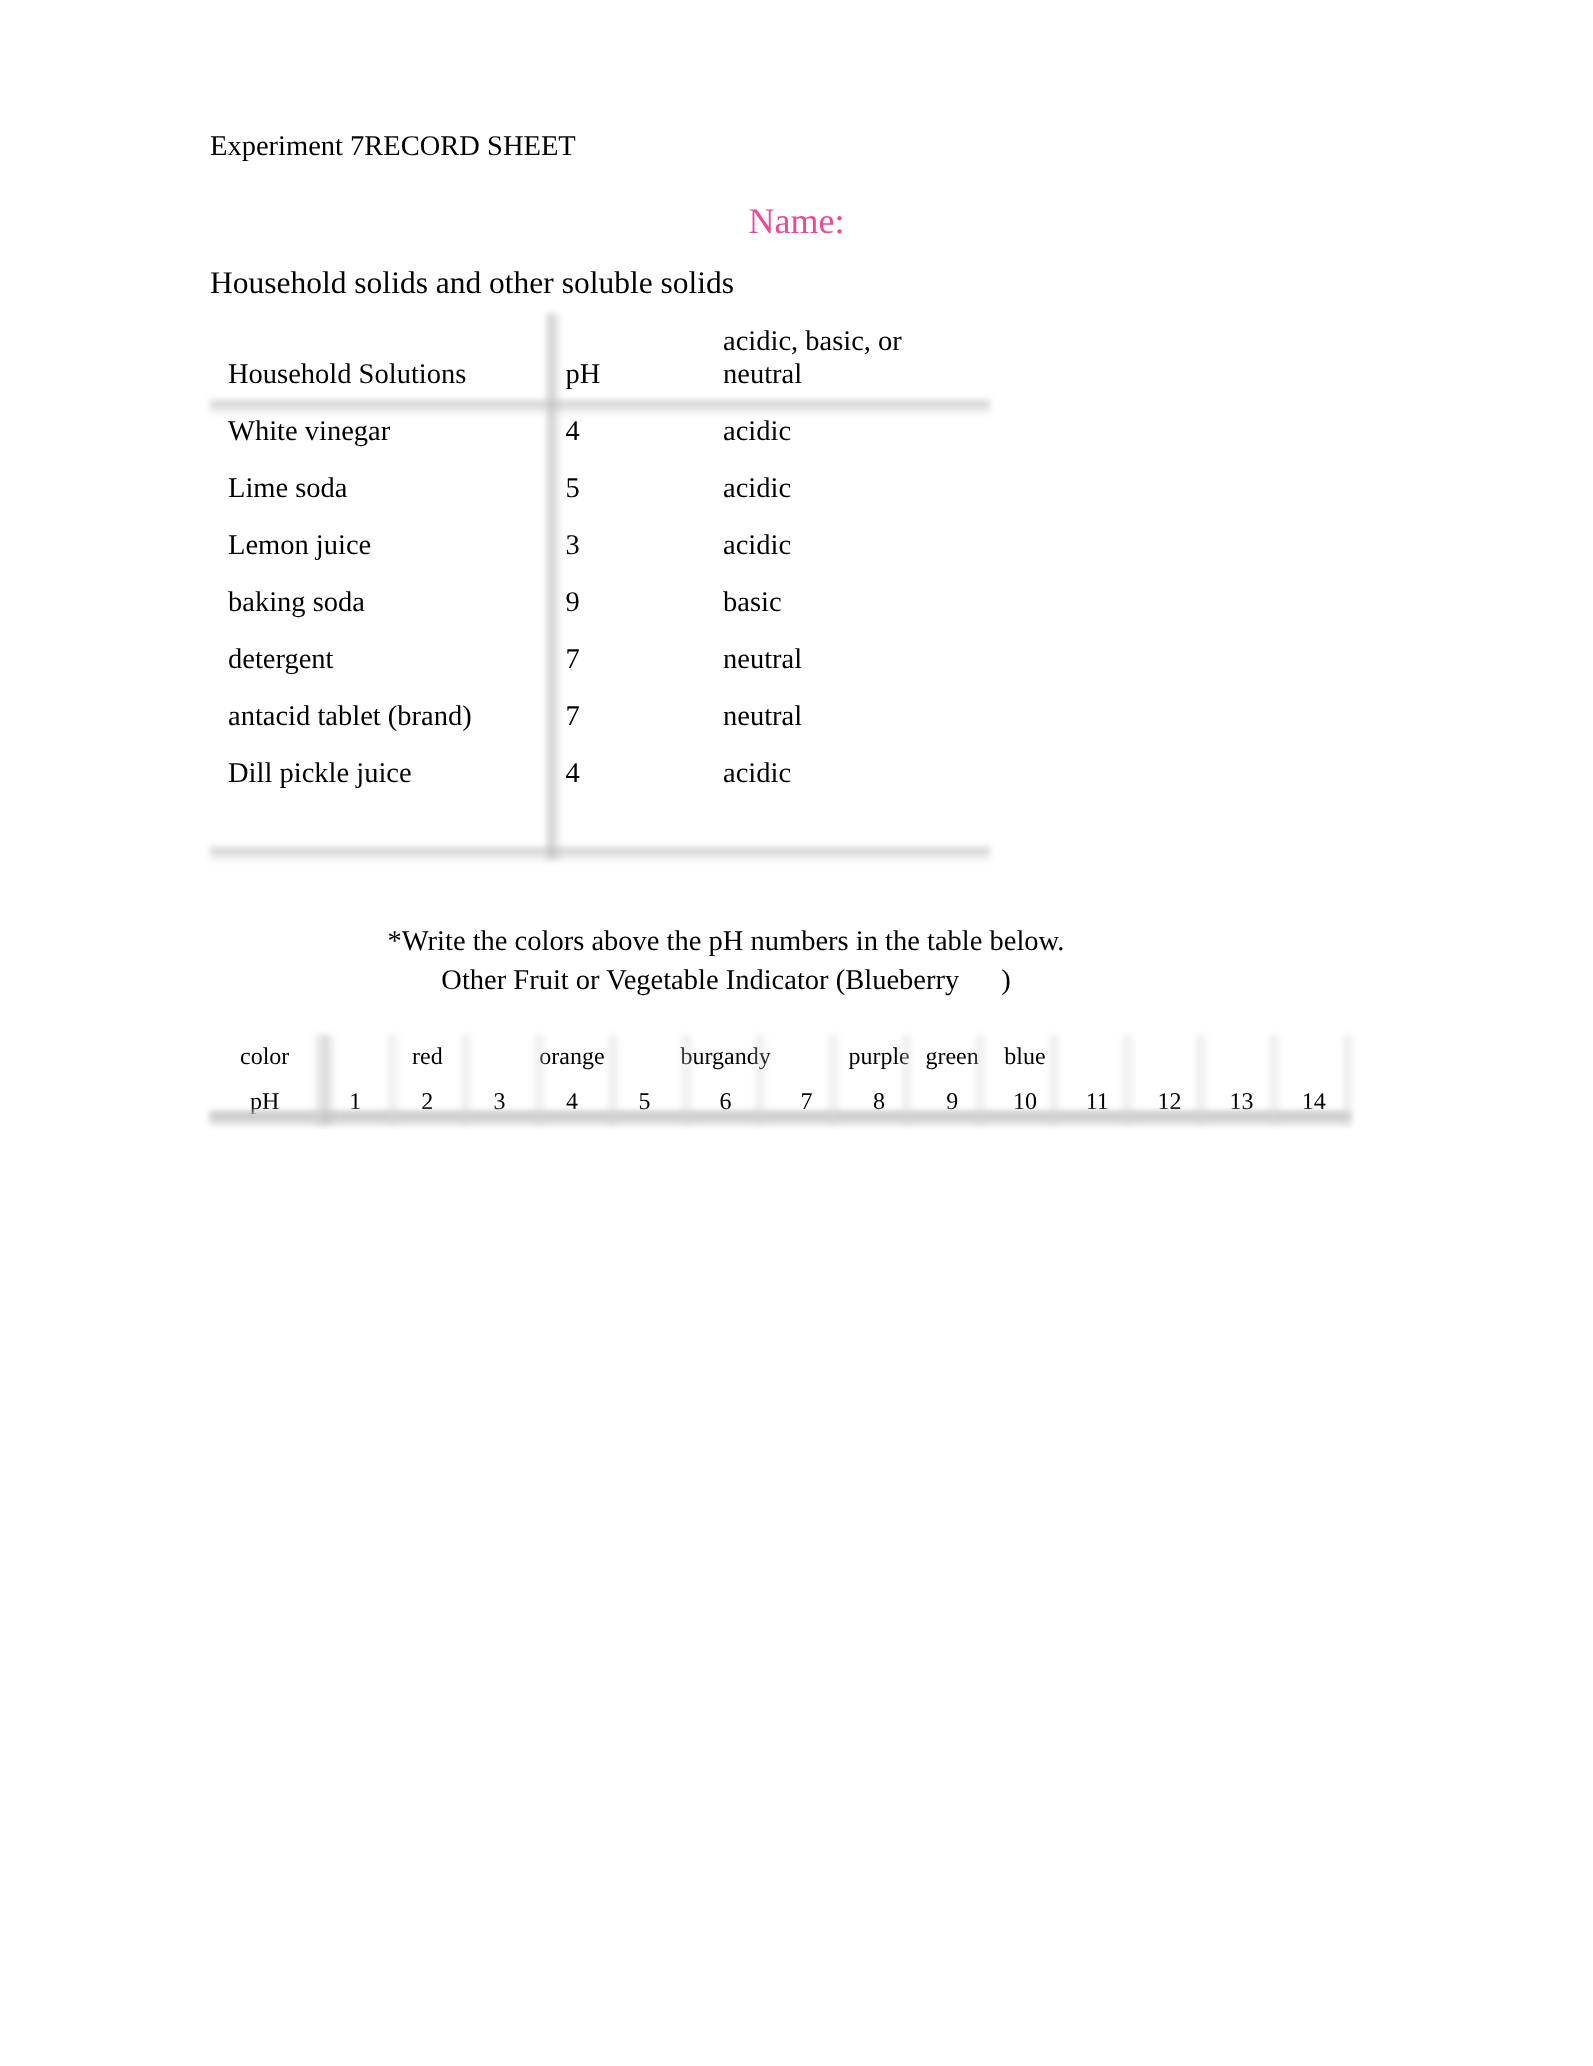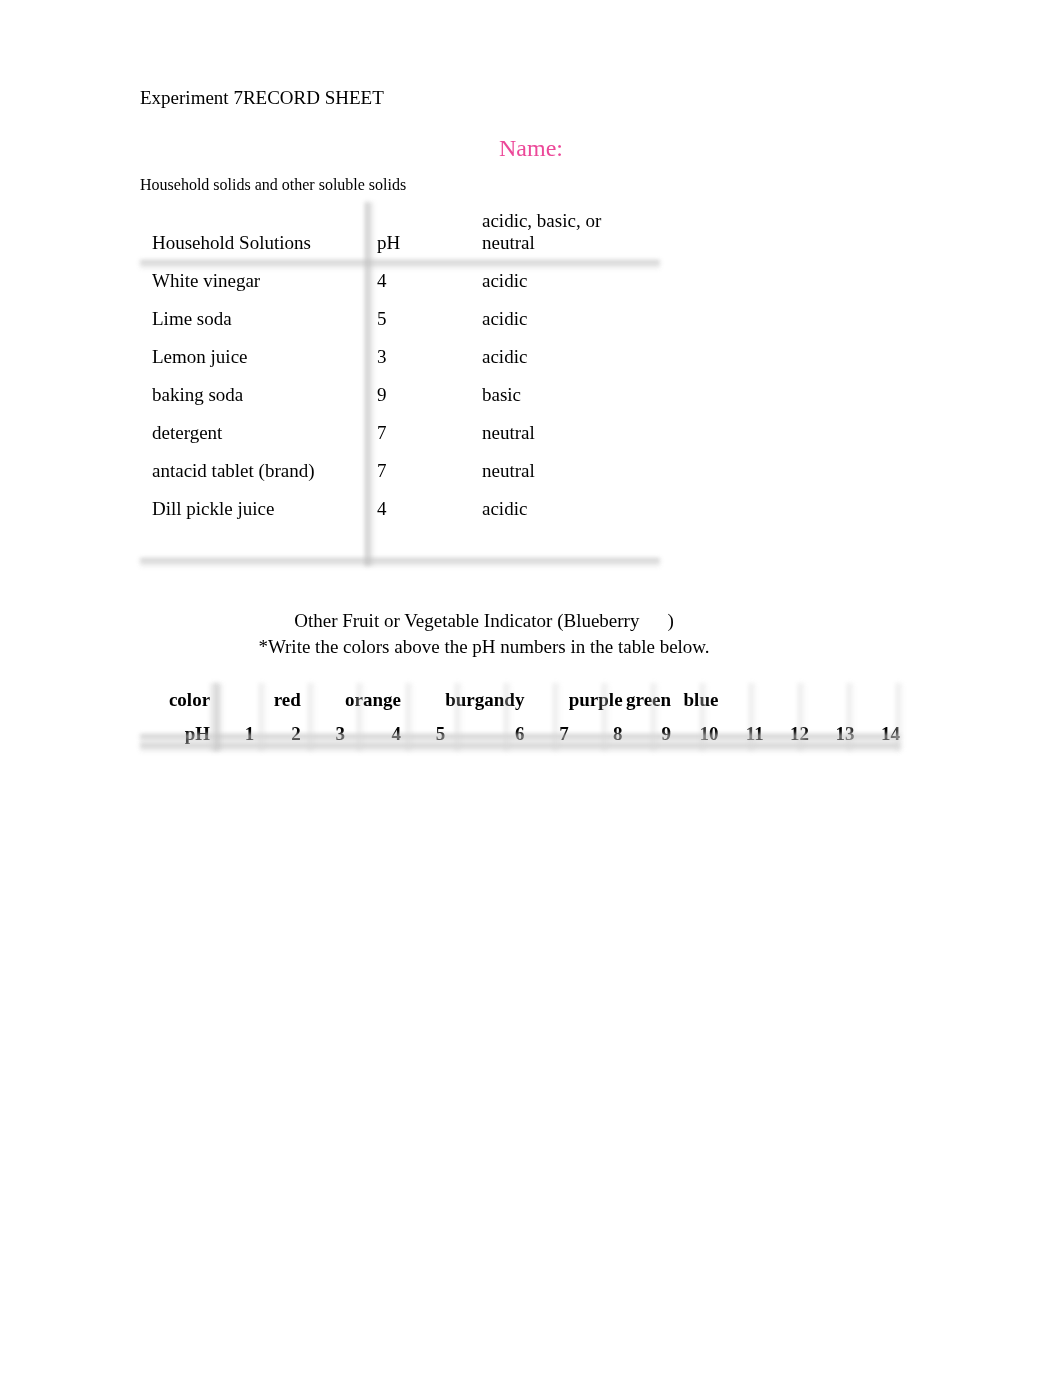--- a/index.html
+++ b/index.html
@@ -22,21 +22,21 @@
       line-height: 1.3;
     }
     .name-label {
       color: #ec4899;
       font-size: 24px;
       margin-top: 24px;
       margin-bottom: 6px;
       text-align: center;
     }
     .subhead {
-      font-size: 16px;
+      font-size: 21px;
       margin-top: 14px;
       margin-bottom: 8px;
     }
 
     .solutions-block {
       position: relative;
       width: 520px;
       margin-top: 2px;
     }
     .solutions-table {
@@ -94,24 +94,24 @@
       margin-top: 22px;
       width: 760px;
     }
     .ph-table {
       width: 100%;
       border-collapse: collapse;
       position: relative;
       z-index: 1;
     }
     .ph-table td, .ph-table th {
-      font-weight: bold;
-      text-align: right;
+      font-weight: normal;
+      text-align: center;
       padding: 6px 0 6px 0;
-      font-size: 19px;
+      font-size: 16px;
       vertical-align: bottom;
     }
     .ph-label-cell { width: 74px; text-align: left; padding-left: 6px; }
     .ph-num-cell  { width: 49px; }
     .leftcol-v {
       position: absolute;
       top: 0;
       bottom: 0;
       width: 10px;
       left: 74px;
@@ -201,24 +201,24 @@
     </table>
 
     <div class="shadow-h" style="top:58px;"></div>
 
     <div class="shadow-h" style="bottom:-2px;"></div>
 
     <div class="shadow-v" style="left:225px;"></div>
   </div>
 
   <div class="indicator-section">
+    <p>*Write the colors above the pH numbers in the table below.</p>
     <p>
       <span>Other Fruit or Vegetable Indicator (</span><span>Blueberry</span><span style="display:inline-block;width:28px;"></span><span>)</span>
     </p>
-    <p>*Write the colors above the pH numbers in the table below.</p>
   </div>
 
   <div class="ph-table-block">
     <table class="ph-table">
       <tbody id="ph-body">
           <tr>
             <td class="ph-label-cell">color</td>
             <td class="ph-num-cell"></td>
             <td class="ph-num-cell">red</td>
             <td class="ph-num-cell"></td>

